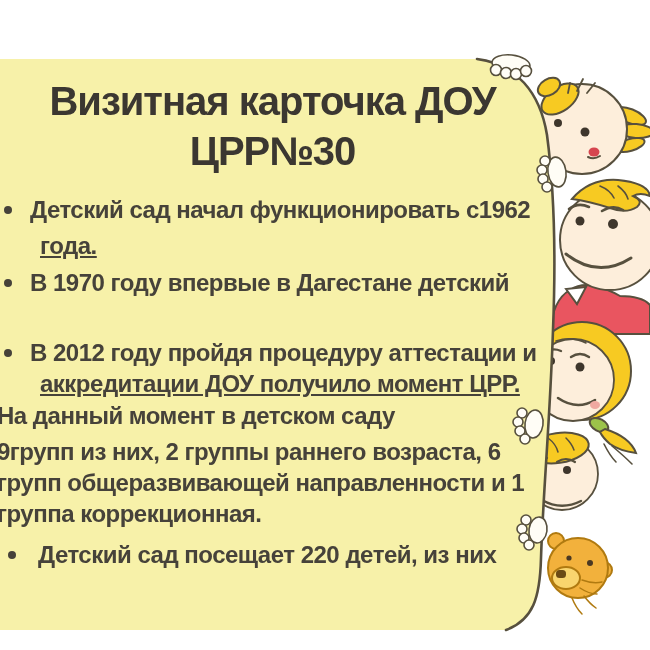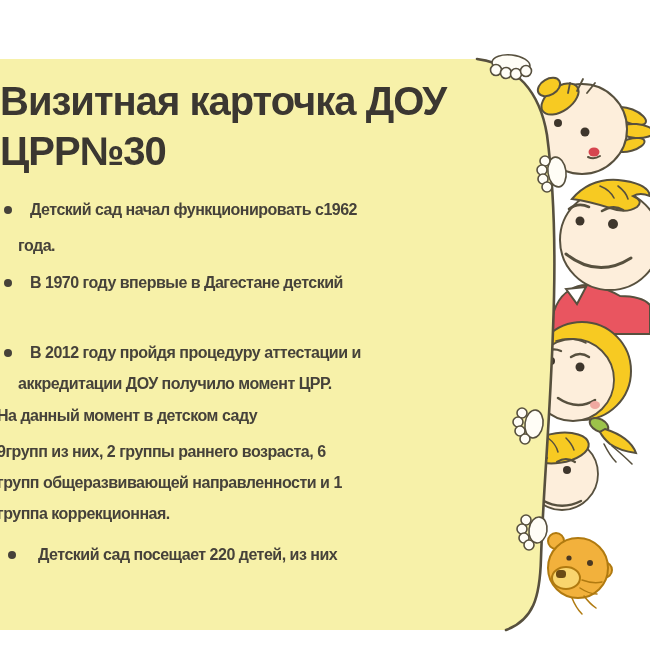--- a/index.html
+++ b/index.html
@@ -5,36 +5,36 @@
   html,body{margin:0;padding:0;background:#ffffff;}
   .stage{
     position:relative;width:650px;height:650px;overflow:hidden;
     background:#ffffff;
     font-family:"Liberation Sans", sans-serif;
   }
   .art{position:absolute;left:0;top:0;width:650px;height:650px;}
   .content{position:absolute;left:0;top:0;width:650px;height:650px;pointer-events:none;}
   .slide-title{
     position:absolute;top:76px;left:0;width:545px;
-    font-weight:bold;font-size:40px;line-height:50px;
+    text-align:center;font-weight:bold;font-size:40px;line-height:50px;
     color:#3b3731;letter-spacing:-1px;margin:0;
   }
   .line{
     position:absolute;white-space:nowrap;
-    font-weight:bold;font-size:16px;line-height:30px;
+    font-weight:bold;font-size:24px;line-height:30px;
     color:#46423a;letter-spacing:-0.5px;
   }
   .line.bullet{left:30px;}
   .line.bullet::before{
     content:"";position:absolute;left:-26px;top:11px;
     width:8px;height:8px;border-radius:50%;background:#46423a;
   }
   .line.bullet.indent{left:38px;}
   .line.bullet.indent::before{left:-30px;}
-  .line.wrap{left:18px;}
+  .line.wrap{left:40px;text-decoration:underline;}
   .line.flush{left:-3px;}
 </style>
 </head>
 <body>
 
 <div class="stage">
 
   <svg class="art" viewBox="0 0 650 650" aria-hidden="true">
 
     <g stroke="#57503e" stroke-width="2" fill="none" stroke-linecap="round">

